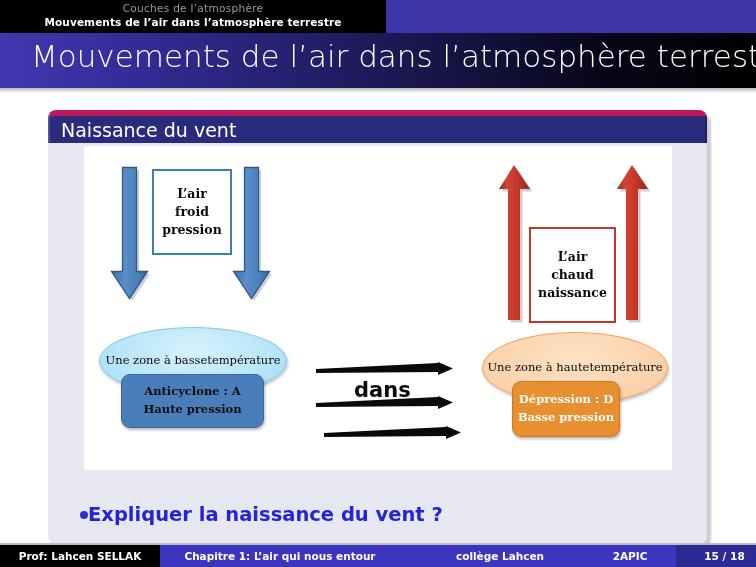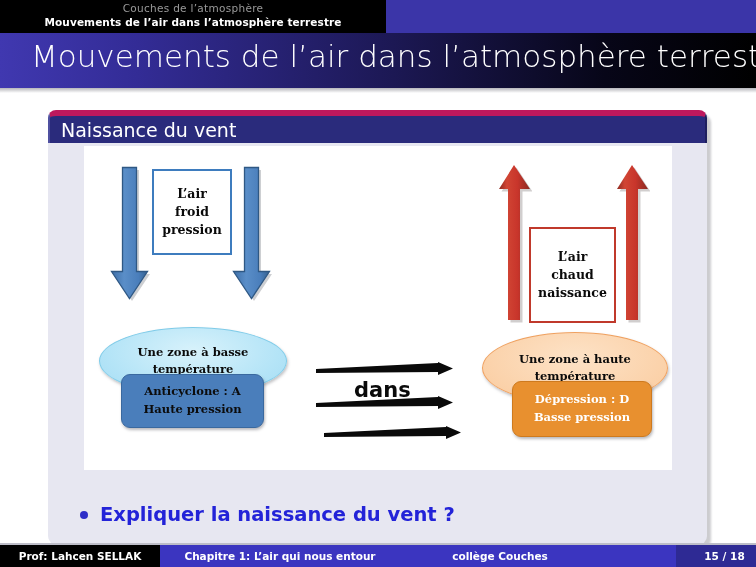--- a/index.html
+++ b/index.html
@@ -99,24 +99,24 @@
     font-family:"DejaVu Serif", serif;
     font-weight:bold; font-size:12.5px; color:#0A0A0A;
     line-height:1.45;
   }
   .txtbox.blue{ border:2px solid #3E7CBE; }
   .txtbox.red { border:2.5px solid #C0392B; }
 
   
   .ellipse{
     position:absolute; border-radius:50%;
-    display:flex; flex-direction:column;
+    display:flex; flex-direction:row;
     align-items:center; justify-content:center;
     font-family:"DejaVu Serif", serif;
-    font-weight:bold; font-size:11.5px; color:#0A0A0A;
+    font-weight:normal; font-size:11.5px; color:#0A0A0A;
     line-height:1.5; text-align:center;
     box-shadow:1px 2px 3px rgba(80,80,90,.35);
   }
   .ellipse.cold{
     background:radial-gradient(ellipse at 50% 35%, #D8F2FB 0%, #B4E4F7 65%, #A3DCF3 100%);
     border:1px solid #7FCBE8;
   }
   .ellipse.warm{
     background:radial-gradient(ellipse at 50% 35%, #FDE2C6 0%, #FBD3AC 65%, #F9CA9D 100%);
     border:1px solid #EFA160;
@@ -270,47 +270,48 @@
         <span>L’air</span>
         <span>chaud</span>
         <span>naissance</span>
       </div>
 
       <div class="ellipse warm" style="left:398px; top:186px; width:186px; height:72px;">
         <span>Une zone à haute</span>
         <span>température</span>
       </div>
 
-      <div class="pbox depr" style="left:428px; top:235px; width:140px; height:56px;">
+      <div class="pbox depr" style="left:428px; top:235px; width:108px; height:56px;">
         <span>Dépression : D</span>
         <span>Basse pression</span>
       </div>
 
       <div style="position:absolute; left:232px; top:216px; width:148px; height:82px;">
         <svg viewBox="0 0 148 82" style="display:block;width:100%;height:100%;">
           <g fill="#0A0A0A">
             <path d="M0,7 L122,1 L122,0 L137,6.5 L122,13 L122,10 L0,11 Z"></path>
             <path d="M0,41 L122,35 L122,34 L137,40.5 L122,47 L122,44 L0,45 Z"></path>
             <path d="M8,71 L130,65 L130,64 L145,70.5 L130,77 L130,74 L8,75 Z"></path>
           </g>
         </svg>
       </div>
       <div style="position:absolute; left:270px; top:232px;
                   font-family:'DejaVu Sans', sans-serif; font-size:21px;
                   font-weight:bold; color:#0A0A0A;">dans</div>
 
     </div>
 
-    <div style="position:absolute; left:32px; top:360px; display:flex; align-items:center; gap:12px;">
+    <div style="position:absolute; left:32px; top:360px; display:flex; align-items:center; ">
       <div class="bullet-dot"></div>
       <div class="bullet-text">Expliquer la naissance du vent ?</div>
     </div>
 
   </div>
 </div>
 
 <div class="foot-top-line"></div>
 <div class="footer">
   <div class="foot-seg foot-prof">Prof: Lahcen SELLAK</div>
   <div class="foot-seg foot-chap">Chapitre 1: L’air qui nous entour</div>
-  <div class="foot-seg foot-coll">collège Couches</div>
+  <div class="foot-seg foot-coll">collège Lahcen</div>
+  <div class="foot-seg foot-cls">2APIC</div>
   <div class="foot-seg foot-page">15 / 18</div>
 </div>
 
 </body></html>

